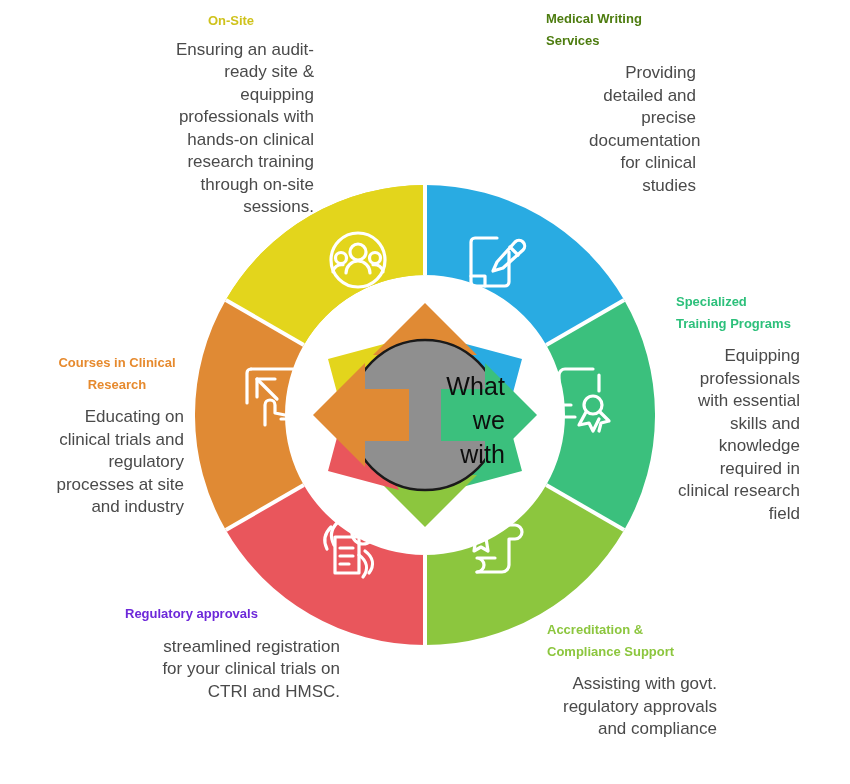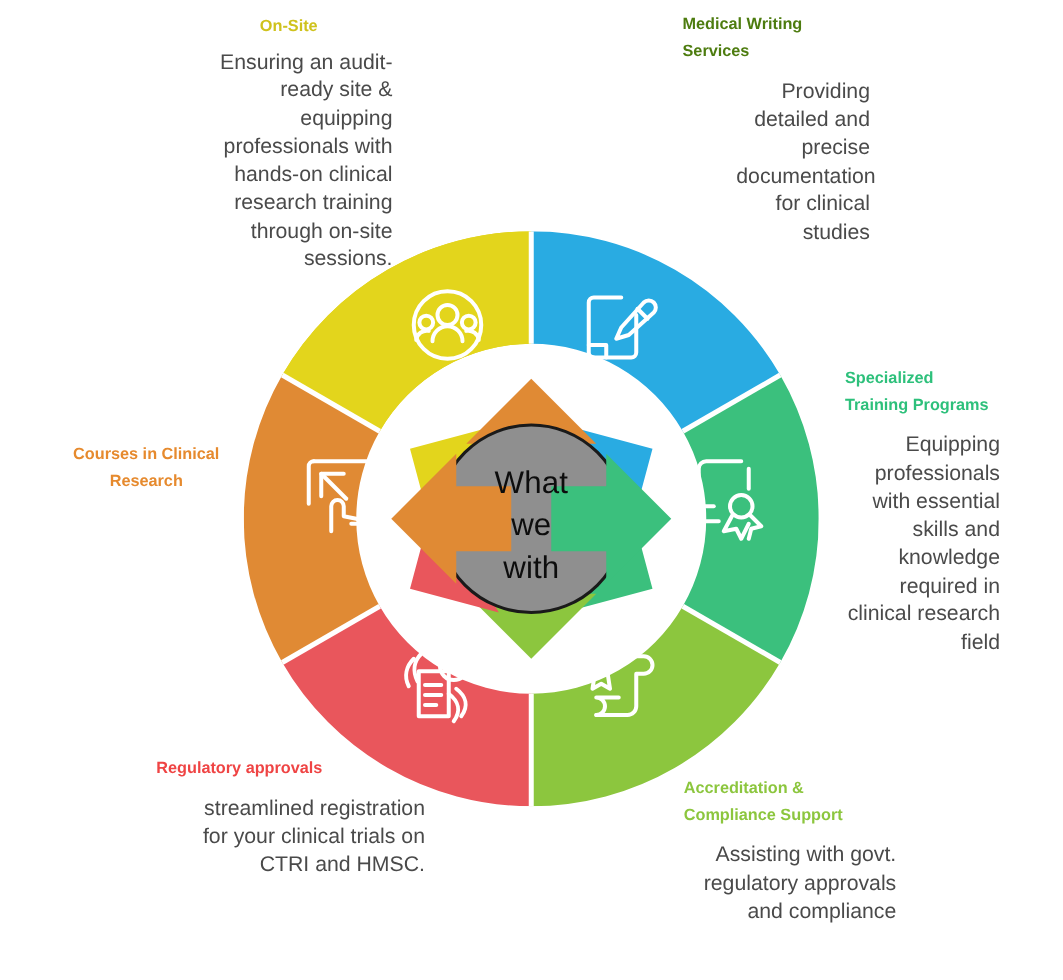--- a/index.html
+++ b/index.html
@@ -34,21 +34,21 @@
   .wheel svg { display: block; }
 
   .hub-label {
     position: absolute;
     left: 345px;
     top: 347px;
     width: 160px;
     height: 146px;
     display: flex;
     flex-direction: column;
-    align-items: center;
+    align-items: flex-end;
     justify-content: center;
     text-align: center;
     color: #0d0d0d;
     font-size: 25px;
     line-height: 34px;
     letter-spacing: 0.1px;
     pointer-events: none;
   }
 
   
@@ -81,21 +81,21 @@
   #blk-training .title { color: #2dc07b; }
   #blk-training .body { margin-top: 11px; }
 
   
   #blk-accred { left: 547px; top: 619px; width: 170px; }
   #blk-accred .title { color: #8cc63e; }
   #blk-accred .body { margin-top: 11px; }
 
   
   #blk-regulatory { left: 125px; top: 603px; width: 215px; }
-  #blk-regulatory .title { color: #ef4444; }
+  #blk-regulatory .title { color: #6d28d9; }
   #blk-regulatory .body { margin-top: 11px; margin-left: 19px; }
 
   
   #blk-courses { left: 50px; top: 308px; width: 134px; margin-top: 44px; }
   #blk-courses .title { color: #e68a2e; text-align: center; }
   #blk-courses .body { margin-top: 11px; }
 </style>
 </head>
 <body>
 
@@ -257,15 +257,16 @@
     <p class="body">Assisting with govt. regulatory approvals and compliance</p>
   </div>
 
   <div class="block" id="blk-regulatory">
     <p class="title">Regulatory approvals</p>
     <p class="body"> streamlined registration for your clinical trials on CTRI and HMSC.</p>
   </div>
 
   <div class="block" id="blk-courses">
     <p class="title">Courses in Clinical Research</p>
+    <p class="body">Educating on clinical trials and regulatory processes at site and industry</p>
   </div>
 
 </div>
 
 </body></html>

